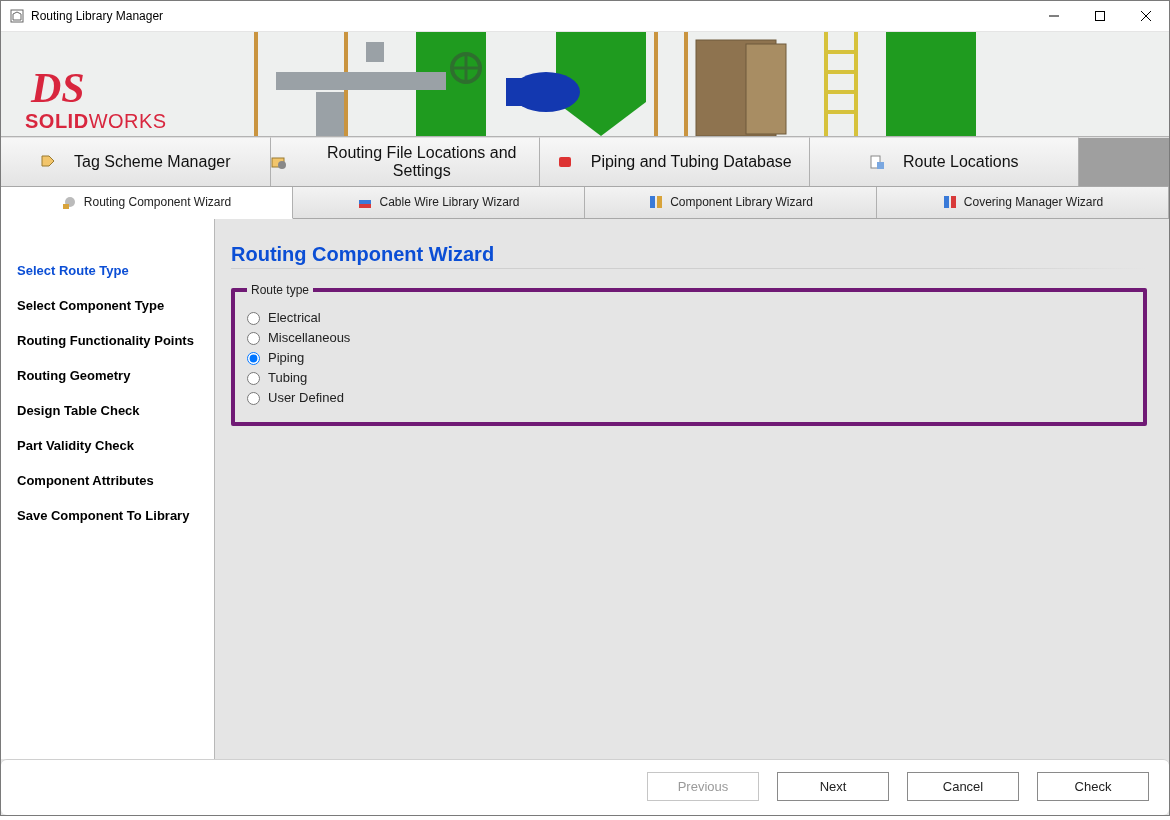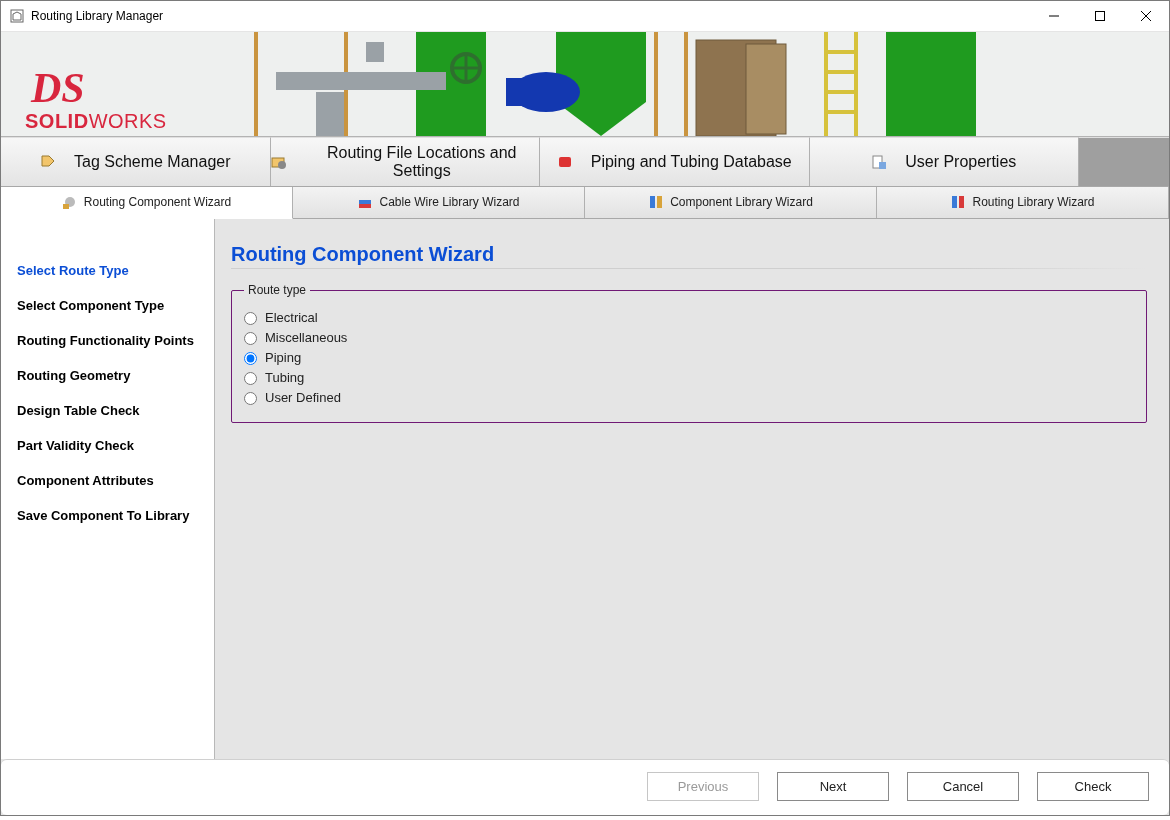--- a/index.html
+++ b/index.html
@@ -176,21 +176,21 @@
     font-size: 20px;
     font-weight: 700;
     color: #0b4ed5;
   }
   .main .hr-under {
     height: 1px;
     background: linear-gradient(to right,#cfcfcf 0%, #cfcfcf 80%, rgba(207,207,207,0) 100%);
     margin-bottom: 14px;
   }
   fieldset.route-type {
-    border: 1px solid #701a75;
+    border: 4px solid #701a75;
     border-radius: 2px;
     padding: 8px 12px 12px;
     margin: 0;
   }
   fieldset.route-type legend {
     font-size: 12px;
     padding: 0 4px;
     color: #222;
   }
   .radio-row {
@@ -339,21 +339,21 @@
       </span>
       <span>Piping and Tubing Database</span>
     </div>
     <div class="tab">
       <span class="ico">
         <svg width="16" height="16">
             <rect x="2" y="2" width="9" height="12" fill="#fff" stroke="#888"></rect>
             <rect x="8" y="8" width="7" height="7" fill="#7aa7e0"></rect>
           </svg>
       </span>
-      <span>User Properties</span>
+      <span>Route Locations</span>
     </div>
     <div class="tab filler"></div>
   </div>
 
   <div class="tabstrip2">
     <div class="tab2 active">
       <span class="ico">
         <svg width="16" height="16">
             <circle cx="8" cy="8" r="5" fill="#bbb"></circle>
             <rect x="1" y="10" width="6" height="5" fill="#d8a33a"></rect>
@@ -379,21 +379,21 @@
       </span>
       <span>Component Library Wizard</span>
     </div>
     <div class="tab2">
       <span class="ico">
         <svg width="16" height="16">
             <rect x="2" y="2" width="5" height="12" fill="#3a7ad8"></rect>
             <rect x="9" y="2" width="5" height="12" fill="#d83a3a"></rect>
           </svg>
       </span>
-      <span>Routing Library Wizard</span>
+      <span>Covering Manager Wizard</span>
     </div>
   </div>
 
   <div class="body">
     <div class="sidebar">
       <div class="step active">Select Route Type</div>
       <div class="step">Select Component Type</div>
       <div class="step">Routing Functionality Points</div>
       <div class="step">Routing Geometry</div>
       <div class="step">Design Table Check</div>

